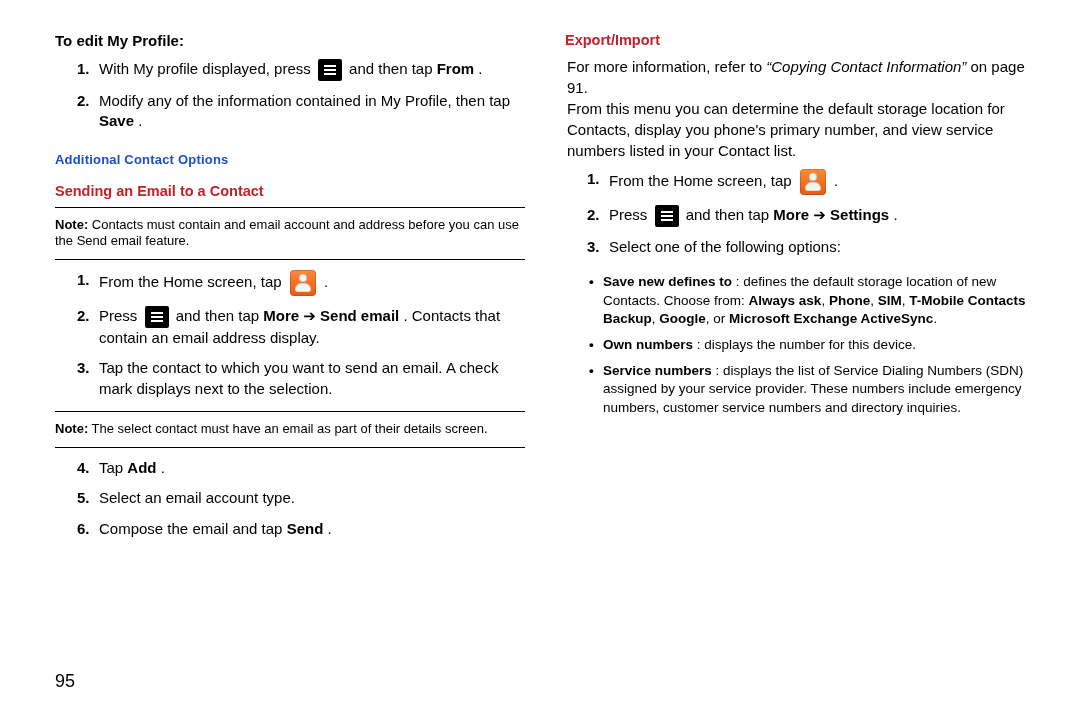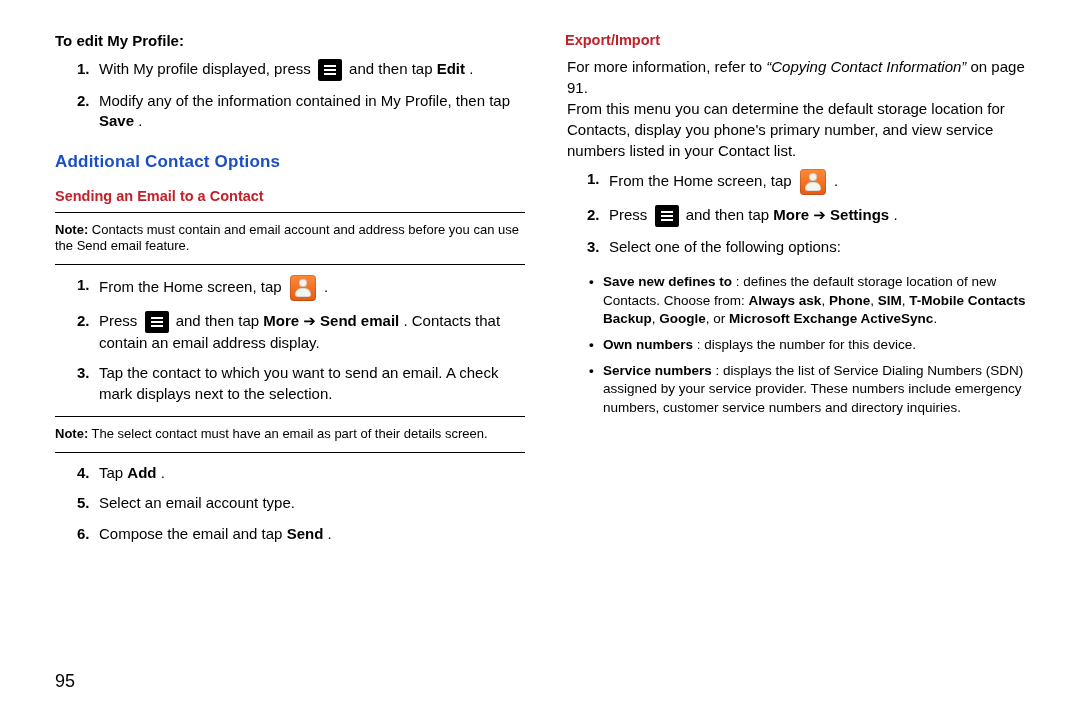--- a/index.html
+++ b/index.html
@@ -27,21 +27,21 @@
 }
 ol.numlist>li>.num{
   font-weight:bold;
   min-width:22px;
 }
 ol.numlist>li>.body{flex:1;}
 .h-blue{
   color:#1a4fc4;
   font-family:Arial,Helvetica,sans-serif;
   font-weight:900;
-  font-size:17px;
+  font-size:13px;
   margin:14px 0 16px 0;
   letter-spacing:.2px;
 }
 .h-red{
   color:#c2212a;
   font-weight:bold;
   font-size:14.5px;
   margin:6px 0 8px 0;
   font-family:Arial,Helvetica,sans-serif;
 }
@@ -130,21 +130,21 @@
 
     <div class="bold-sub">To edit My Profile:</div>
 
     <ol class="numlist">
       <li>
         <span class="num">1.</span>
         <span class="body">
           <span>With My profile displayed, press </span>
           <span class="icon-menu"></span>
           <span> and then tap </span>
-          <strong>Edit</strong>
+          <strong>From</strong>
           <span>.</span>
         </span>
       </li>
       <li>
         <span class="num">2.</span>
         <span class="body">
           <span>Modify any of the information contained in My Profile, then tap </span>
           <strong>Save</strong>
           <span>.</span>
         </span>

